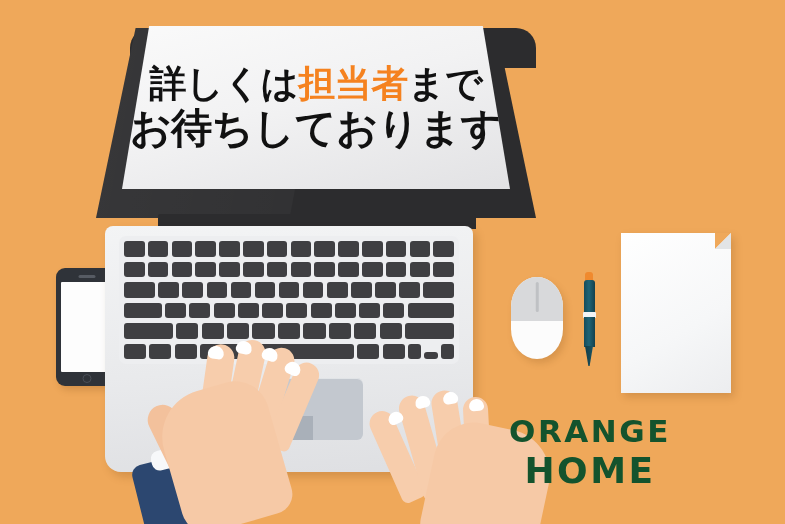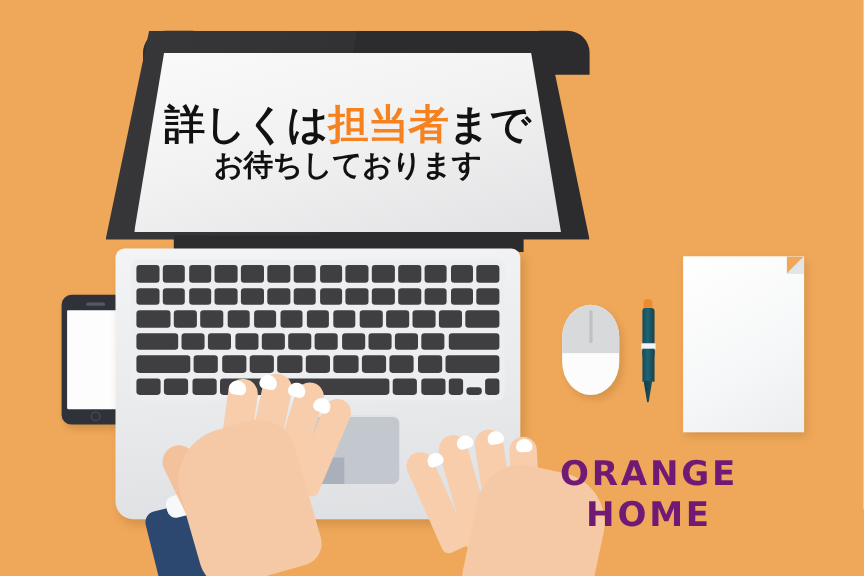--- a/index.html
+++ b/index.html
@@ -74,41 +74,41 @@
   .lid-sheen {
     position:absolute; left:96px; top:28px;
     width:440px; height:190px;
     clip-path:polygon(9% 0%, 52% 0%, 44% 100%, 0% 100%);
     background:linear-gradient(100deg, rgba(255,255,255,0.055), rgba(255,255,255,0.0));
     pointer-events:none;
   }
   
   .screen {
     position:absolute;
-    left:122px; top:48px;
+    left:122px; top:26px;
     width:388px; height:163px;
     clip-path:polygon(7% 0%, 93% 0%, 100% 100%, 0% 100%);
     background:linear-gradient(165deg,#FAFAFA 0%,#F2F2F3 45%,#E2E2E4 100%);
     display:flex; flex-direction:column;
     align-items:center; justify-content:center;
     gap:4px;
     overflow:hidden;
   }
   .screen-line {
     font-family:"DejaVu Sans", sans-serif;
     font-weight:bold;
     color:#111111;
     letter-spacing:-0.5px;
     line-height:1.04;
     white-space:nowrap;
     text-align:center;
   }
   .line-1 { font-size:37px; }
   .line-2 { font-size:36px; }
-  .line-3 { font-size:27px; }
+  .line-3 { font-size:41px; }
   .hl { color:#F5821F; }
 
   
   .hinge {
     position:absolute;
     left:158px; top:214px;
     width:318px; height:15px;
     background:#2C2C2E;
     border-radius:2px 2px 0 0;
   }
@@ -323,29 +323,29 @@
     background:#EFA85A;
     clip-path:polygon(0% 0%, 100% 0%, 0% 100%);
   }
 
   
   .brand {
     position:absolute;
     left:500px; top:413px;
     width:180px;
     text-align:center;
-    color:#701a75;
+    color:#14532d;
     font-family:"DejaVu Sans", sans-serif;
     font-weight:bold;
     line-height:1.18;
     letter-spacing:2.5px;
     text-transform:uppercase;
   }
   .brand-l1 { font-size:31px; }
-  .brand-l2 { font-size:31px; }
+  .brand-l2 { font-size:36px; }
 </style>
 </head>
 <body>
 
 <div id="stage">
 
   <div class="phone">
     <div class="phone-speaker"></div>
     <div class="phone-screen"></div>
     <div class="phone-home"></div>

